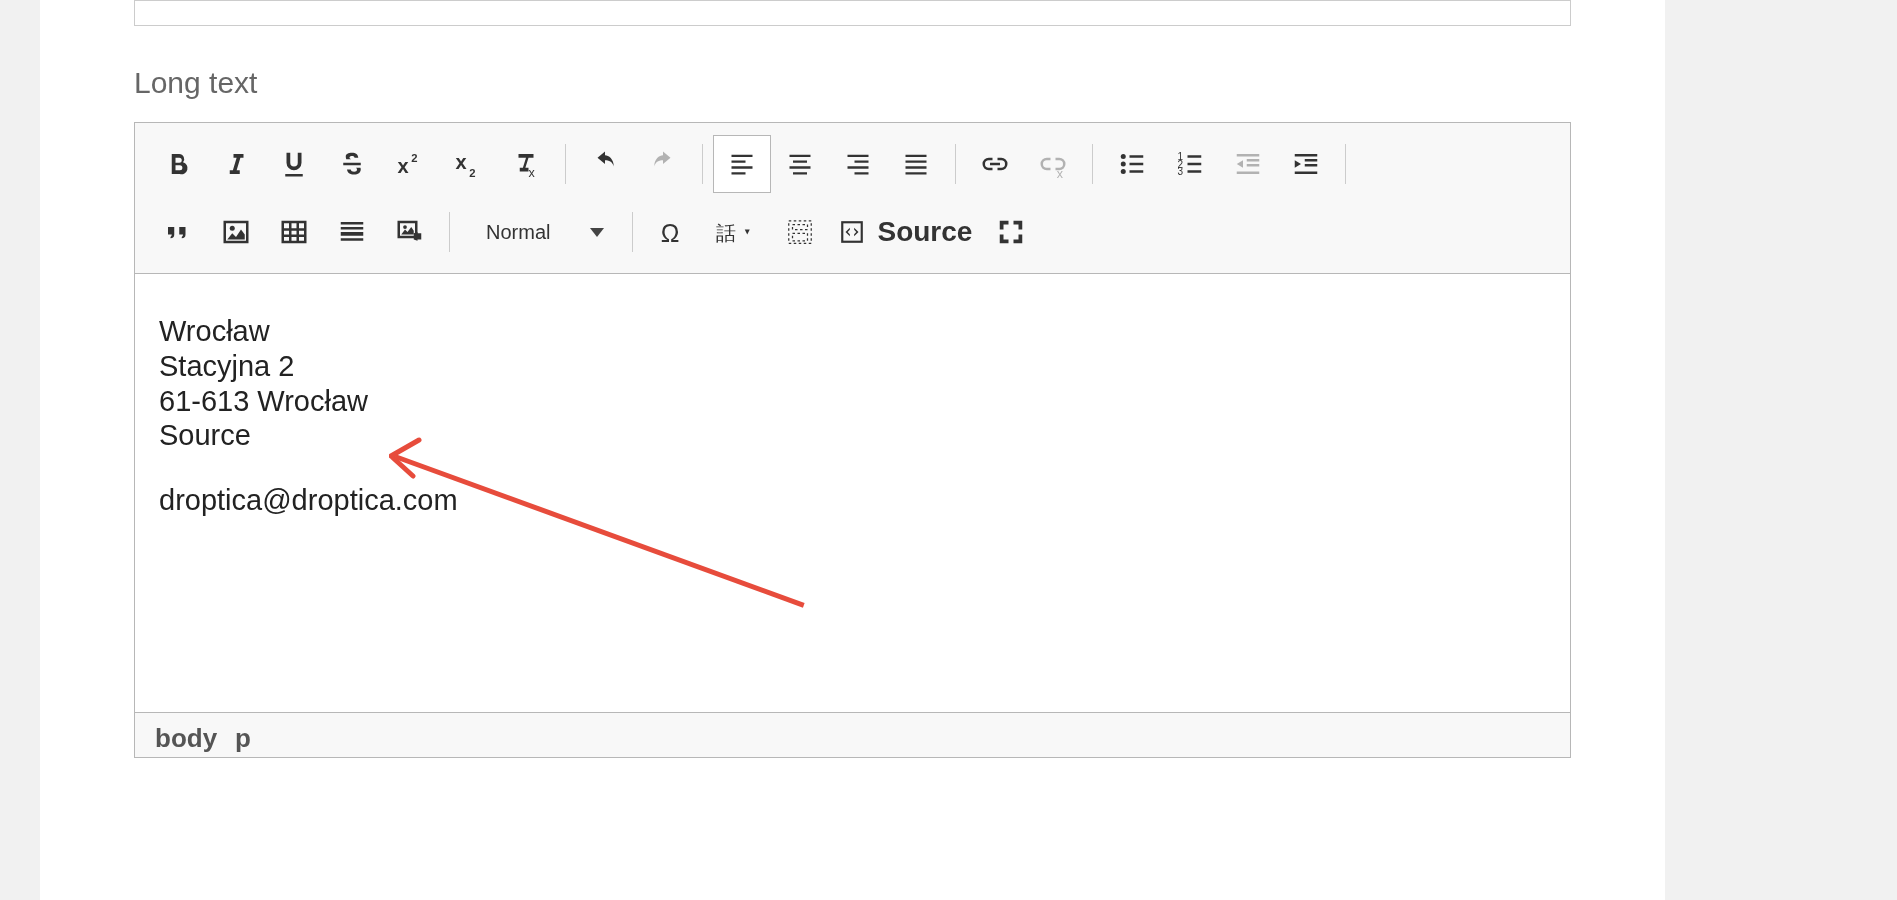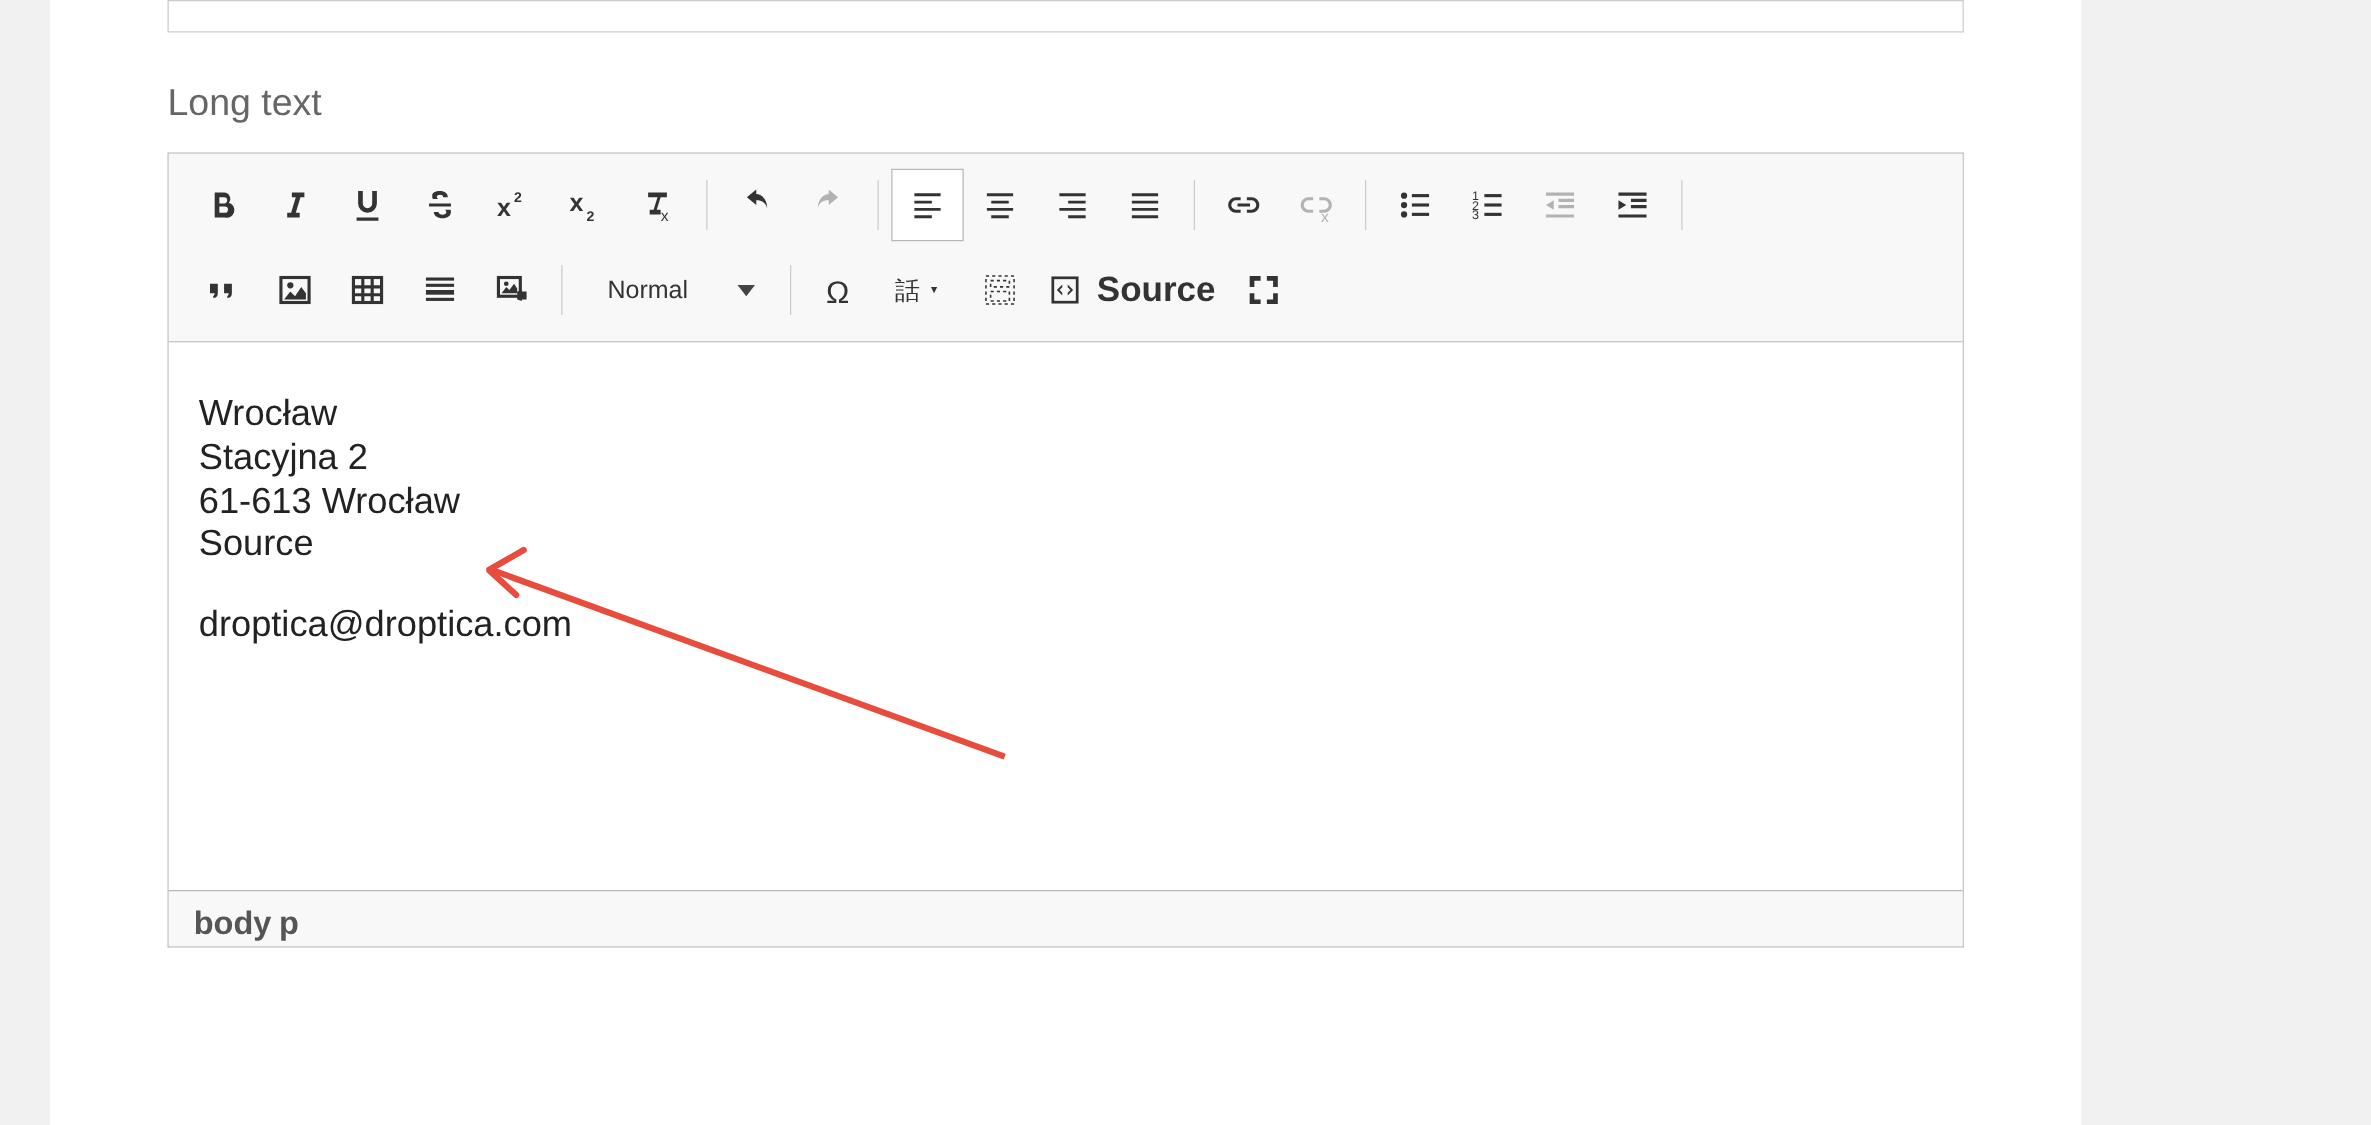--- a/index.html
+++ b/index.html
@@ -13,21 +13,21 @@
   .cke-btn{width:58px;height:58px;display:inline-flex;align-items:center;justify-content:center;cursor:pointer;position:relative;}
   .cke-btn.disabled{opacity:.35;cursor:default;}
   .cke-btn.active{border:1px solid #b7b7b7;background:#fff;box-sizing:border-box;}
   .cke-sep{display:inline-block;width:1px;height:40px;background:#ccc;margin:0 10px;}
   svg{display:block;}
   .format-combo{display:inline-flex;align-items:center;height:58px;padding:0 18px 0 26px;cursor:pointer;font-size:20px;color:#333;gap:40px;}
   .tri{width:0;height:0;border-left:7px solid transparent;border-right:7px solid transparent;border-top:9px solid #444;}
   .source-label{font-size:28px;color:#333;margin-left:6px;}
   .cke-body{background:#fff;padding:28px 24px 30px 24px;min-height:380px;font-size:29px;color:#222;line-height:1.2;position:relative;}
   .cke-body p{margin:12px 0 30px 0;}
-  .cke-bottom{background:#f8f8f8;border-top:1px solid #b7b7b7;padding:6px 20px 0 20px;font-size:26px;font-weight:bold;color:#555;display:flex;gap:6px;height:38px;align-items:center;}
+  .cke-bottom{background:#f8f8f8;border-top:1px solid #b7b7b7;padding:6px 20px 0 20px;font-size:26px;font-weight:bold;color:#555;display:flex;gap:18px;height:38px;align-items:center;}
   .arrow{position:absolute;pointer-events:none;}
   .arrow-line{width:435px;height:5px;background:#e74c3c;transform:rotate(20deg);transform-origin:left center;}
   .arrow-head{position:absolute;left:-6px;top:-18px;}
 </style>
 </head>
 <body>
 
 <div class="outer">
 
   <div class="cutoff-box"></div>

